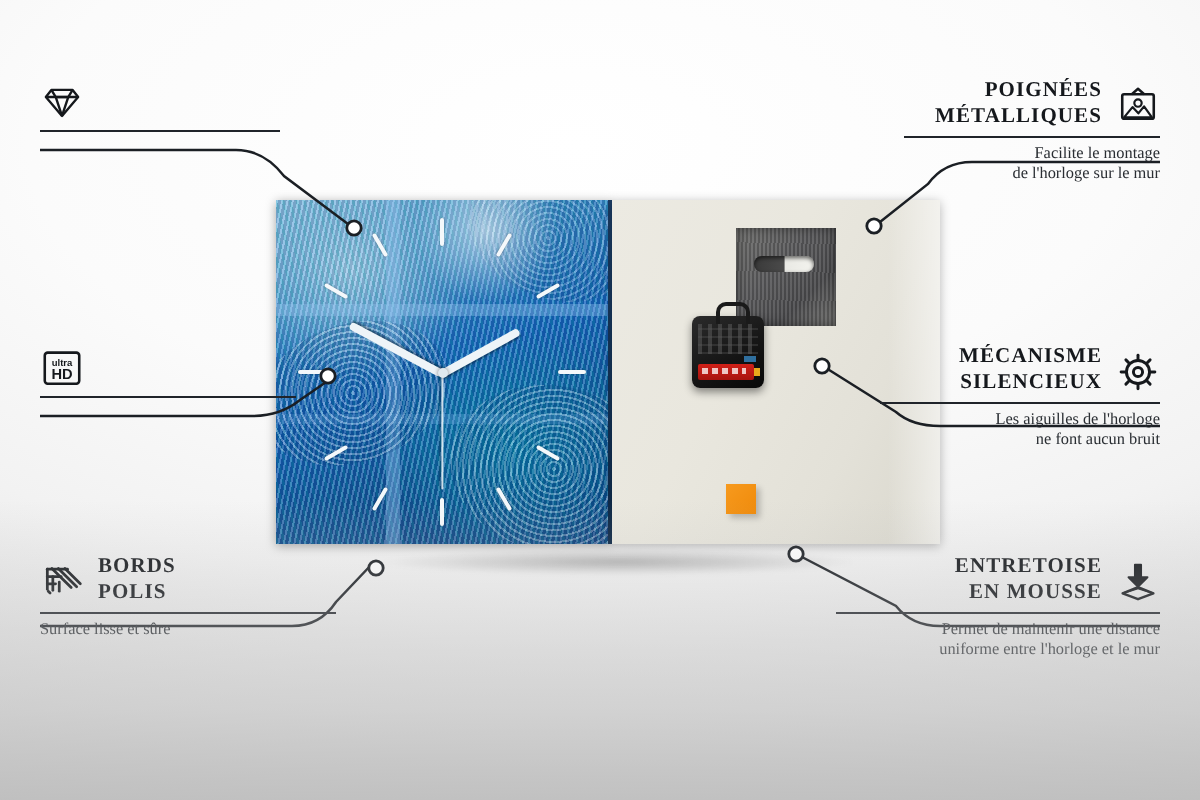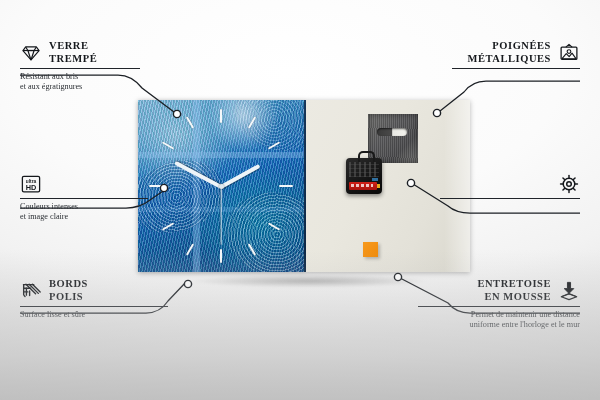--- a/index.html
+++ b/index.html
@@ -203,39 +203,33 @@
     <div class="ca-head">
       <svg class="ico" viewBox="0 0 24 24">
         <g fill="none" stroke="#15181c" stroke-width="1.3" stroke-linejoin="round">
           <path d="M3.2 9.3 L6.2 5.4 H17.8 L20.8 9.3 L12 19.6 Z"></path>
           <path d="M3.2 9.3 H20.8"></path>
             <path d="M6.2 5.4 L8.6 9.3 L12 19.6"></path>
           <path d="M17.8 5.4 L15.4 9.3 L12 19.6"></path>
             <path d="M8.6 9.3 H15.4"></path>
         </g>
       </svg>
-      <div class="ca-title">VERRE
-TREMPÉ</div>
     </div>
     <div class="ca-rule" style="width:120px;"></div>
-    <div class="ca-sub">Résistant aux bris
-et aux égratignures</div>
   </div>
 
   <div class="callout left" style="left:20px;top:173px;width:128px;">
     <div class="ca-head">
       <svg class="ico" viewBox="0 0 24 24">
         <rect x="2.6" y="3.6" width="18.8" height="17" rx="1.6" fill="none" stroke="#15181c" stroke-width="1.4"></rect>
         <text x="12" y="11" font-family="Liberation Sans, sans-serif" font-size="5.2" font-weight="bold" text-anchor="middle" fill="#15181c">ultra</text>
         <text x="12" y="18.2" font-family="Liberation Sans, sans-serif" font-size="8" font-weight="bold" text-anchor="middle" fill="#15181c">HD</text>
       </svg>
     </div>
     <div class="ca-rule" style="width:128px;"></div>
-    <div class="ca-sub">Couleurs intenses
-et image claire</div>
   </div>
 
   <div class="callout left" style="left:20px;top:278px;width:148px;">
     <div class="ca-head">
       <svg class="ico" viewBox="0 0 24 24">
         <g stroke="#15181c" stroke-width="1.5" stroke-linecap="round">
           <path d="M4 5 L15 5"></path>
             <path d="M4 5 L4 16"></path>
           <path d="M4 9 L11.5 9"></path>
             <path d="M7 9 L7 16.5"></path>
@@ -261,40 +255,46 @@
       <div class="ca-title">POIGNÉES
 MÉTALLIQUES</div>
       <svg class="ico" viewBox="0 0 24 24">
         <path d="M8.6 5.6 L12 2.6 L15.4 5.6" fill="none" stroke="#15181c" stroke-width="1.3" stroke-linejoin="round"></path>
         <rect x="3.4" y="5.6" width="17.2" height="13.4" rx="1" fill="none" stroke="#15181c" stroke-width="1.4"></rect>
         <circle cx="12" cy="10.4" r="2" fill="none" stroke="#15181c" stroke-width="1.2"></circle>
         <path d="M4.4 18.2 L9 12.6 L12.2 16 L15.3 12.2 L19.6 18.2 Z" fill="none" stroke="#15181c" stroke-width="1.2" stroke-linejoin="round"></path>
       </svg>
     </div>
     <div class="ca-rule" style="width:128px;margin-left:auto;"></div>
+    <div class="ca-sub">Facilite le montage
+de l'horloge sur le mur</div>
   </div>
 
   <div class="callout right" style="left:440px;top:173px;width:140px;">
     <div class="ca-head">
+      <div class="ca-title">MÉCANISME
+SILENCIEUX</div>
       <svg class="ico" viewBox="0 0 24 24">
         <g fill="none" stroke="#15181c" stroke-width="1.6" stroke-linecap="round">
           <circle cx="12" cy="12" r="6.3"></circle>
           <circle cx="12" cy="12" r="2.5"></circle>
           <path d="M12 2.8 V5.4"></path>
             <path d="M12 18.6 V21.2"></path>
           <path d="M2.8 12 H5.4"></path>
             <path d="M18.6 12 H21.2"></path>
           <path d="M5.4 5.4 L7.2 7.2"></path>
             <path d="M16.8 16.8 L18.6 18.6"></path>
           <path d="M18.6 5.4 L16.8 7.2"></path>
             <path d="M7.2 16.8 L5.4 18.6"></path>
         </g>
       </svg>
     </div>
     <div class="ca-rule" style="width:140px;margin-left:auto;"></div>
+    <div class="ca-sub">Les aiguilles de l'horloge
+ne font aucun bruit</div>
   </div>
 
   <div class="callout right" style="left:418px;top:278px;width:162px;">
     <div class="ca-head">
       <div class="ca-title">ENTRETOISE
 EN MOUSSE</div>
       <svg class="ico" viewBox="0 0 24 24">
         <path d="M10.3 2.6 H13.7 V9.4 H17.2 L12 14.6 L6.8 9.4 H10.3 Z" fill="#15181c" stroke="#15181c" stroke-width="1" stroke-linejoin="round"></path>
         <path d="M12 14.8 L3.6 18.2 L12 21.4 L20.4 18.2 Z" fill="none" stroke="#15181c" stroke-width="1.3" stroke-linejoin="round"></path>
         <path d="M3.6 18.2 L12 15.4 L20.4 18.2" fill="none" stroke="#15181c" stroke-width="1.1"></path>

